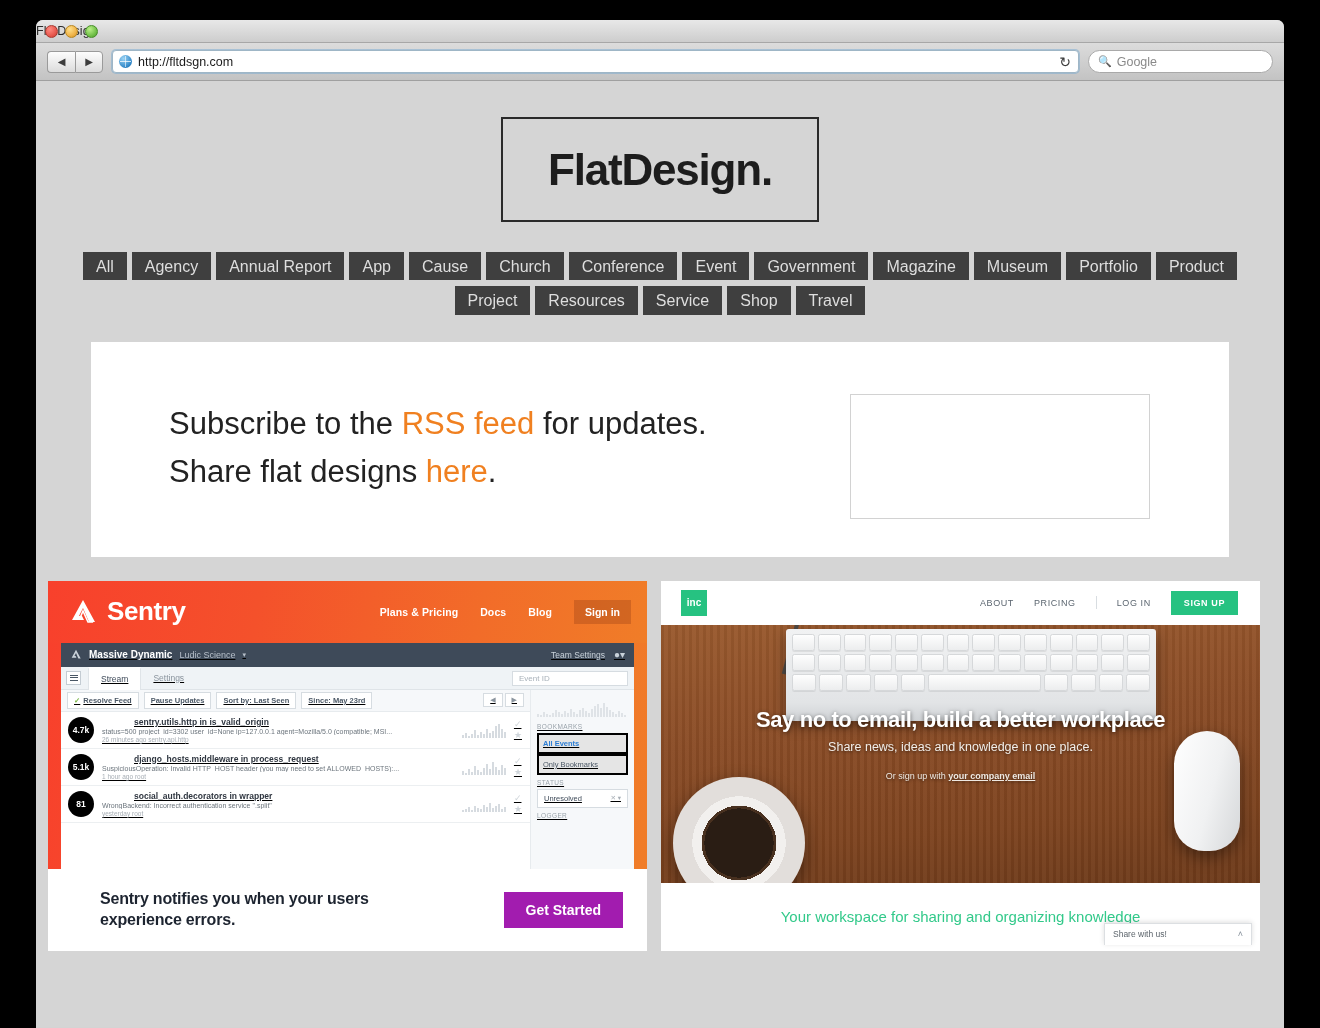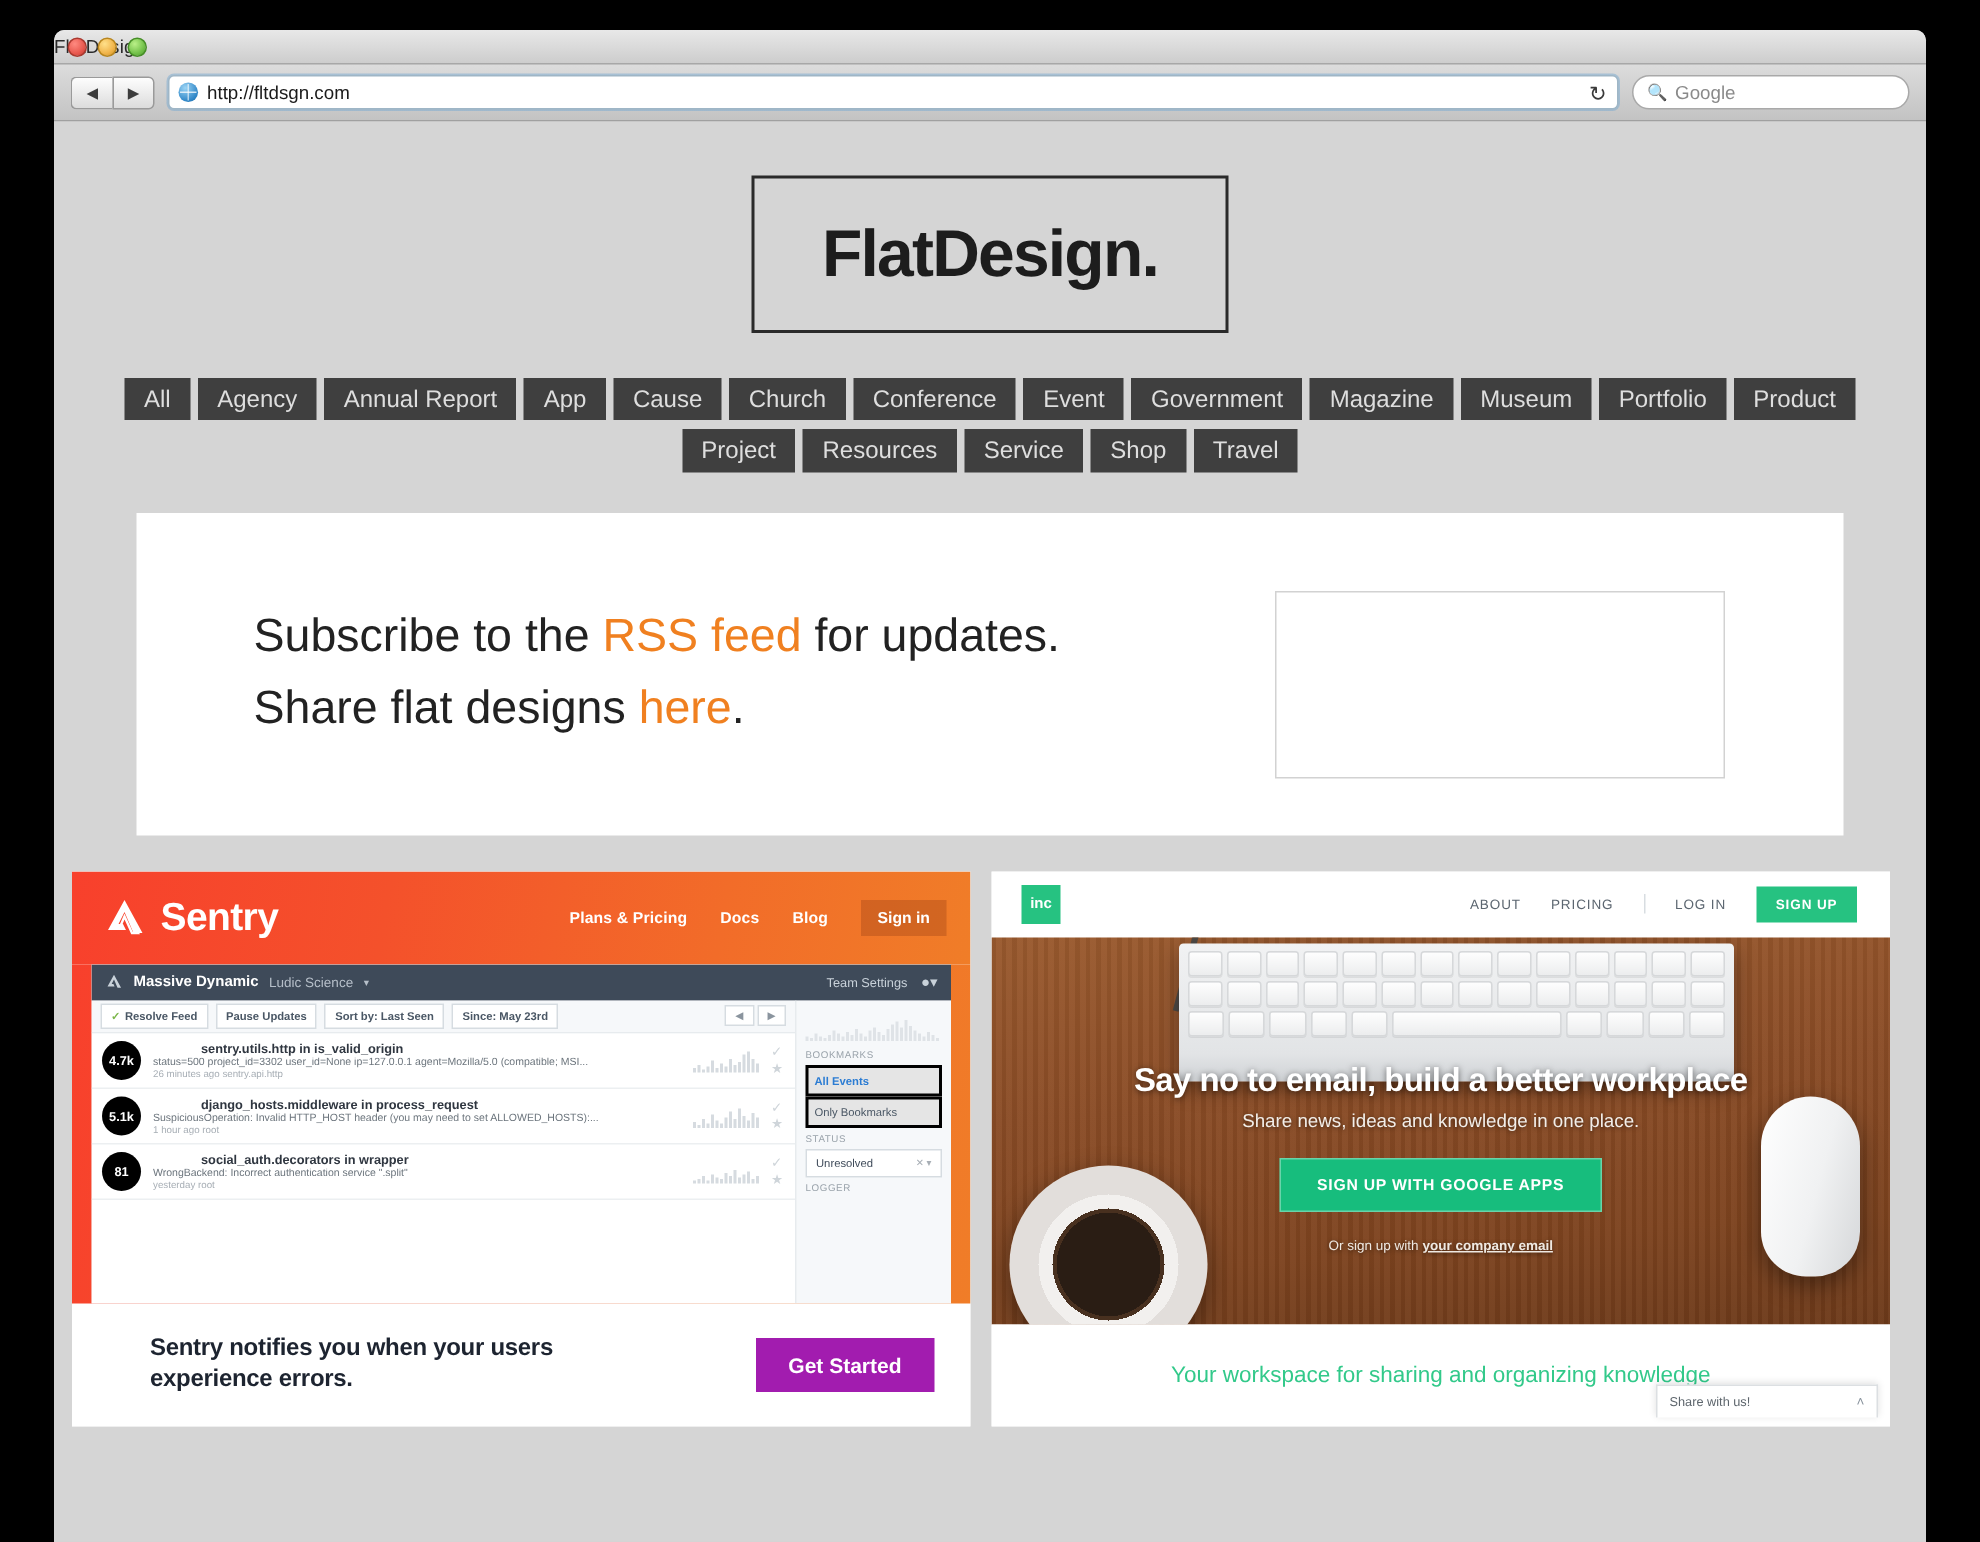--- a/index.html
+++ b/index.html
@@ -190,20 +190,21 @@
     background: linear-gradient(100deg, #f8402c 0%, #f4512b 30%, #f26c29 70%, #f07d28 100%);
     padding: 0 13px;
     height: 226px;
     position: relative;
   }
   .app {
     background: #f6f8fa;
     height: 100%;
     display: flex; flex-direction: column;
     overflow: hidden;
+    text-decoration: underline;
   }
   .app-top {
     height: 24px; background: #3e4a59;
     display: flex; align-items: center; gap: 7px;
     padding: 0 9px;
   }
   .app-logo-svg { width: 12px; height: 11px; }
   .app-org { font-size: 10px; color: #fff; font-weight: bold; }
   .app-team { font-size: 9px; color: #b6bfc9; }
   .app-caret { font-size: 7px; color: #b6bfc9; }
@@ -539,20 +540,30 @@
               </svg>
               <span class="app-org">Massive Dynamic</span>
               <span class="app-team">Ludic Science</span>
               <span class="app-caret">▾</span>
               <div class="app-top-right">
                 <span class="app-teamsettings">Team Settings</span>
                 <span class="app-user">●▾</span>
               </div>
             </div>
 
+            <div class="app-tabs">
+              <div class="burger">
+                  <i></i>
+                  <i></i>
+                  <i></i>
+                </div>
+              <div class="app-tab active">Stream</div>
+              <div class="app-tab">Settings</div>
+              <div class="event-id">Event ID</div>
+            </div>
 
             <div class="app-main">
               <div class="app-stream">
                 <div class="filters" id="filters">
                   <div class="filter-btn">
                       <span class="chk">✓</span>
                       <span>Resolve Feed</span>
                     </div>
                     <div class="filter-btn">
                       <span>Pause Updates</span>
@@ -773,21 +784,20 @@
                 <div class="key"></div>
                 <div class="key"></div>
                 <div class="key"></div>
               </div>
             </div>
           <div class="mug"></div>
           <div class="mouse"></div>
           <div class="hero-copy">
             <div class="hero-h1">Say no to email, build a better workplace</div>
             <div class="hero-sub">Share news, ideas and knowledge in one place.</div>
-            <div><span class="hero-cta">SIGN UP WITH GOOGLE APPS</span></div>
             <div class="hero-alt">
               <span>Or sign up with </span><u>your company email</u>
             </div>
           </div>
         </div>
 
         <div class="inc-foot">
           <div class="inc-foot-text">Your workspace for sharing and organizing knowledge</div>
           <div class="chat">
             <span class="chat-label">Share with us!</span>

